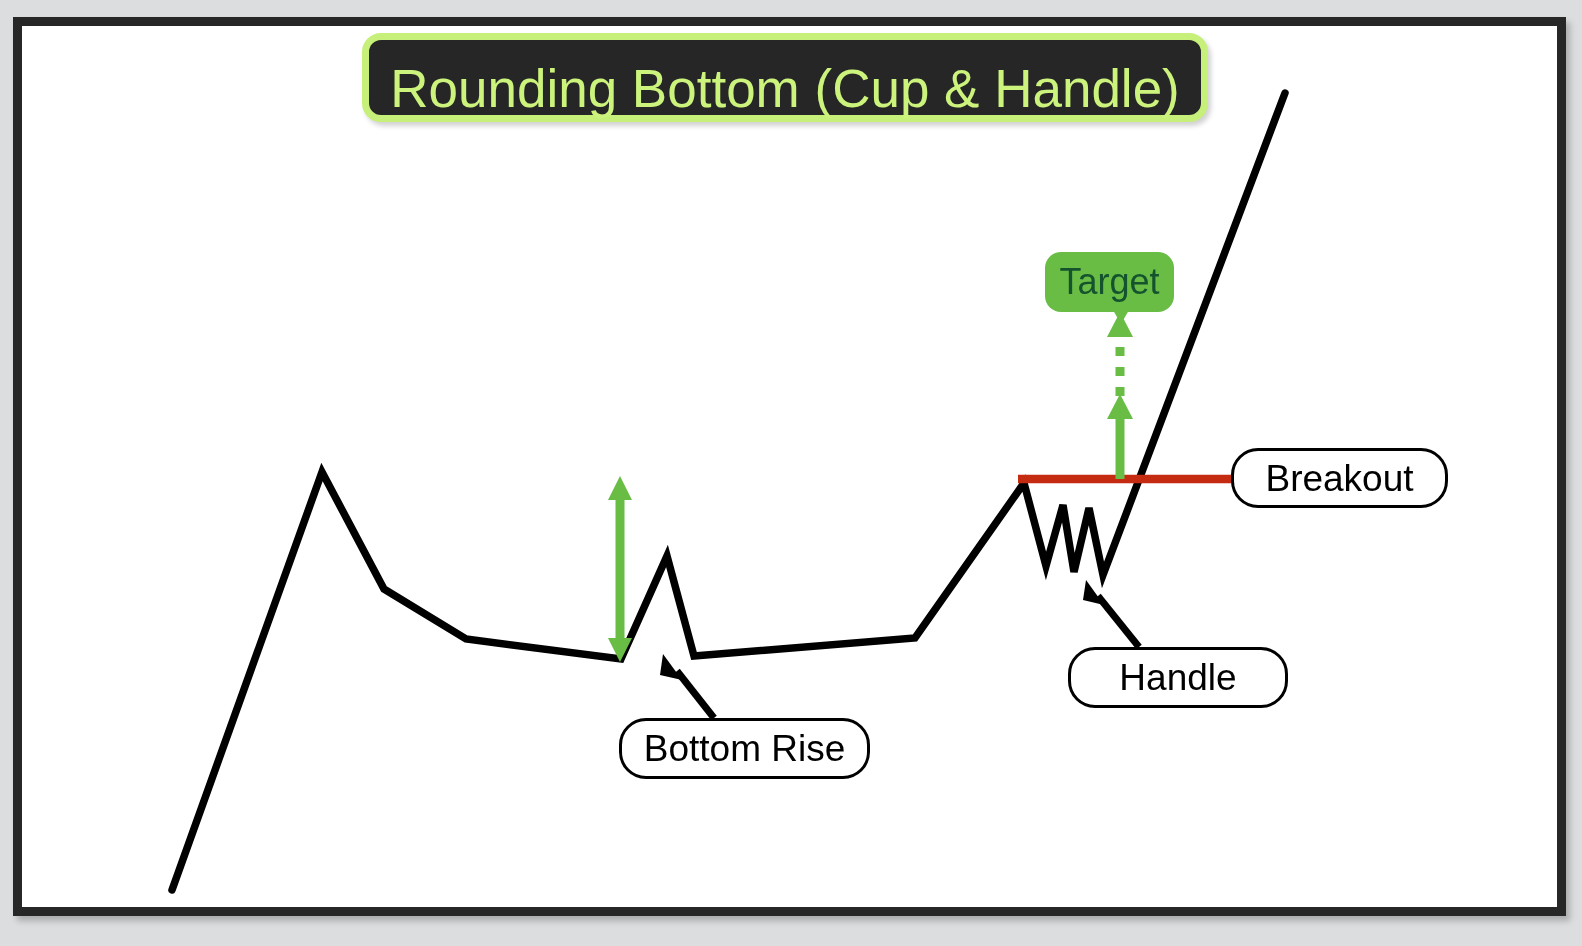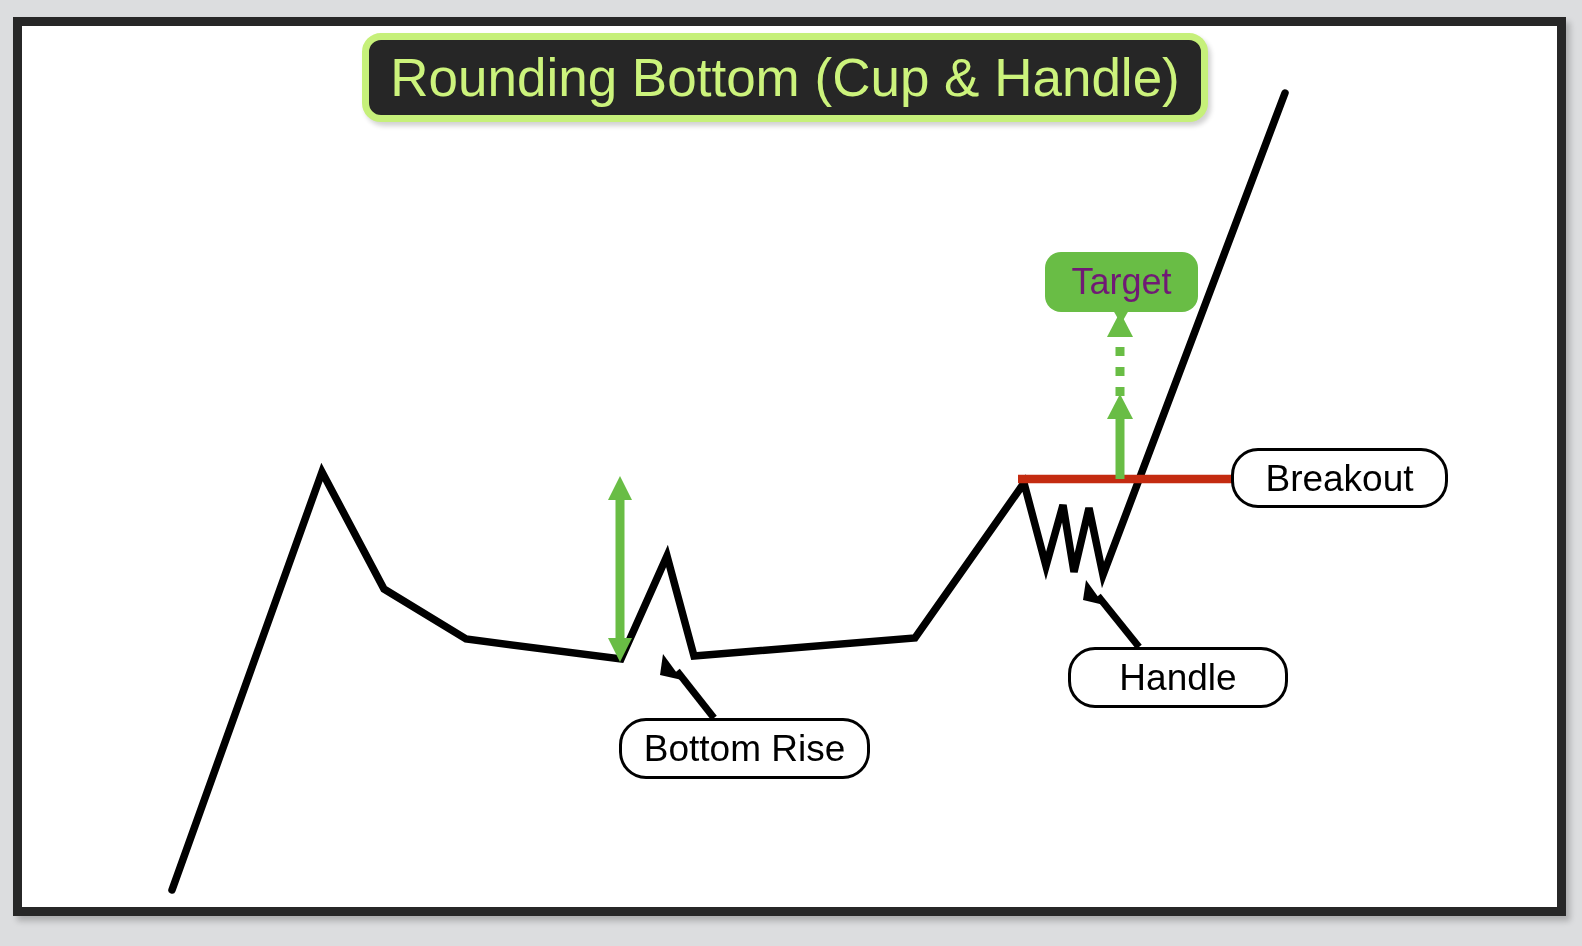--- a/index.html
+++ b/index.html
@@ -43,21 +43,21 @@
     position: absolute;
     left: 362px;
     top: 33px;
     width: 846px;
     height: 89px;
     background: #262626;
     border: 7px solid #c6f07a;
     border-radius: 19px;
     box-sizing: border-box;
     display: flex;
-    align-items: center;
+    align-items: flex-end;
     justify-content: center;
     box-shadow: 3px 4px 5px rgba(0,0,0,0.18);
   }
   #title-badge .title-text {
     color: #ccf37c;
     font-size: 53px;
     line-height: 1;
     letter-spacing: 0px;
     white-space: nowrap;
   }
@@ -92,29 +92,29 @@
     left: 619px;
     top: 718px;
     width: 251px;
     height: 61px;
   }
   
   #callout-target {
     position: absolute;
     left: 1045px;
     top: 252px;
-    width: 153px;
+    width: 129px;
     height: 60px;
     background: #69bd45;
     border-radius: 16px;
     box-sizing: border-box;
     display: flex;
     align-items: center;
     justify-content: center;
-    color: #701a75;
+    color: #14532d;
     font-size: 36px;
     line-height: 1;
     white-space: nowrap;
   }
 </style>
 </head>
 <body>
 
 <div id="stage">
 

